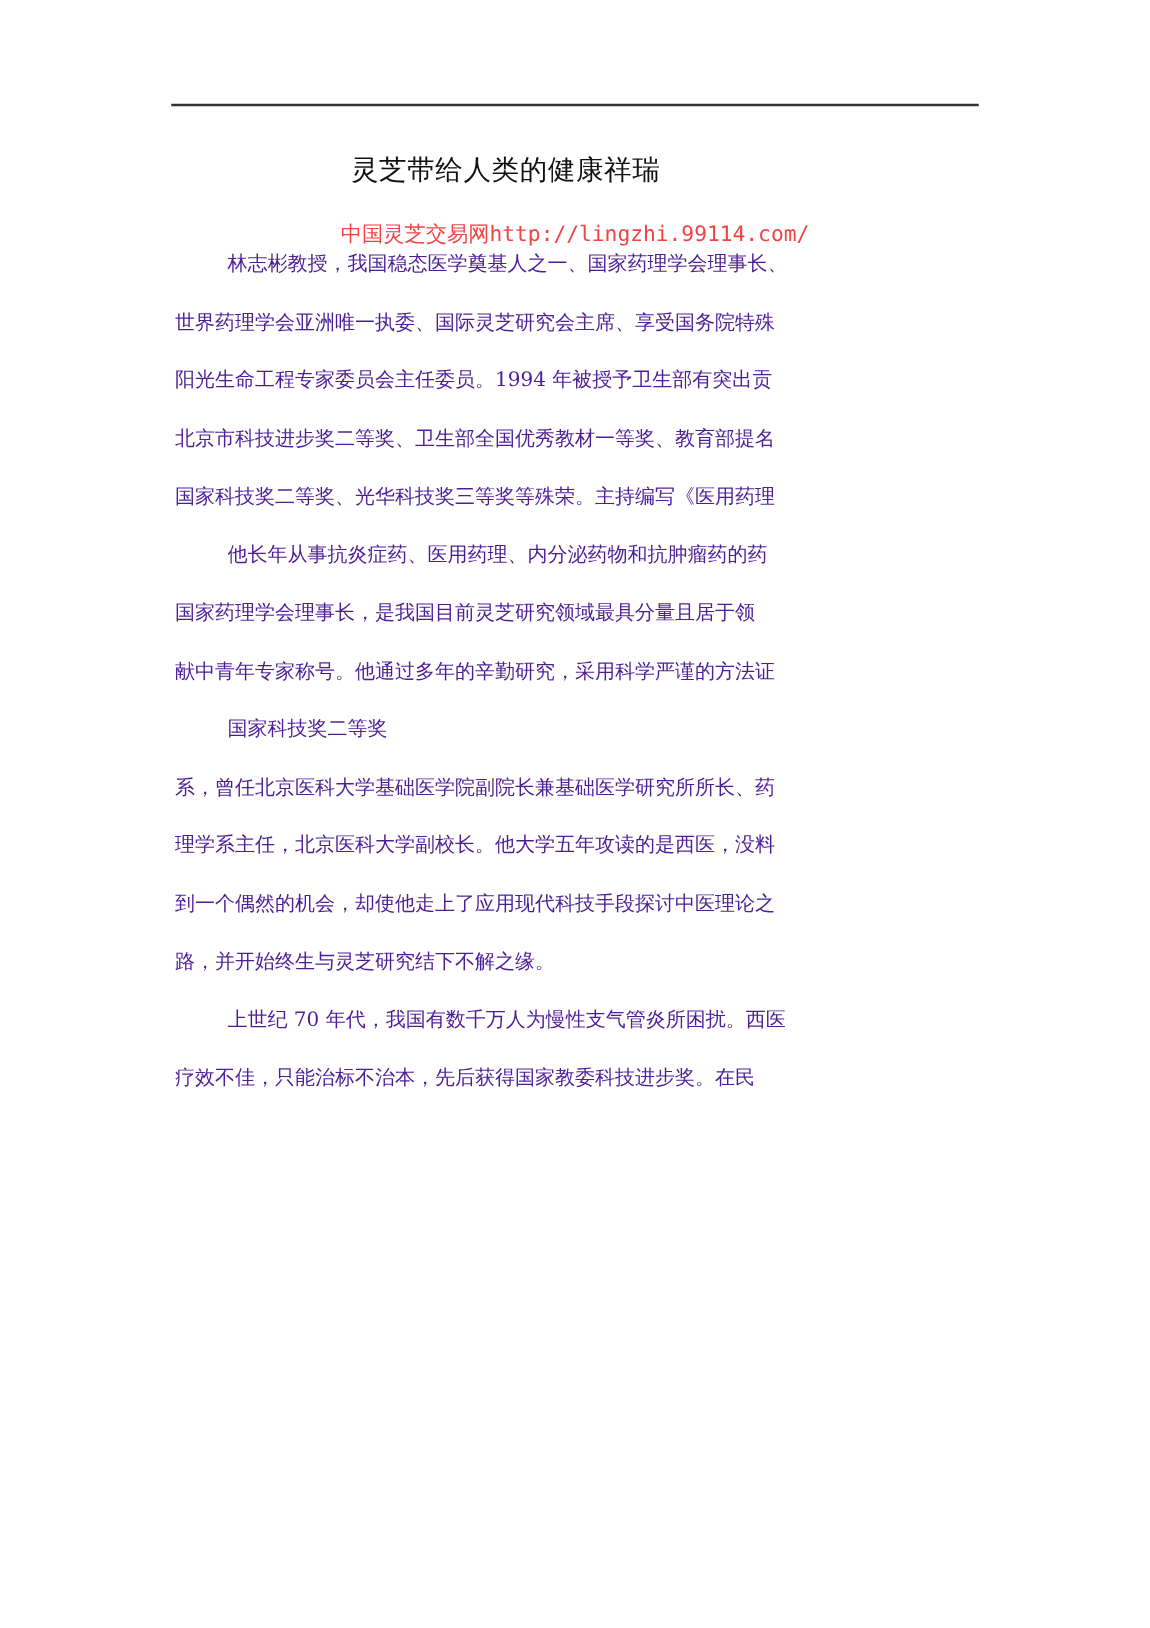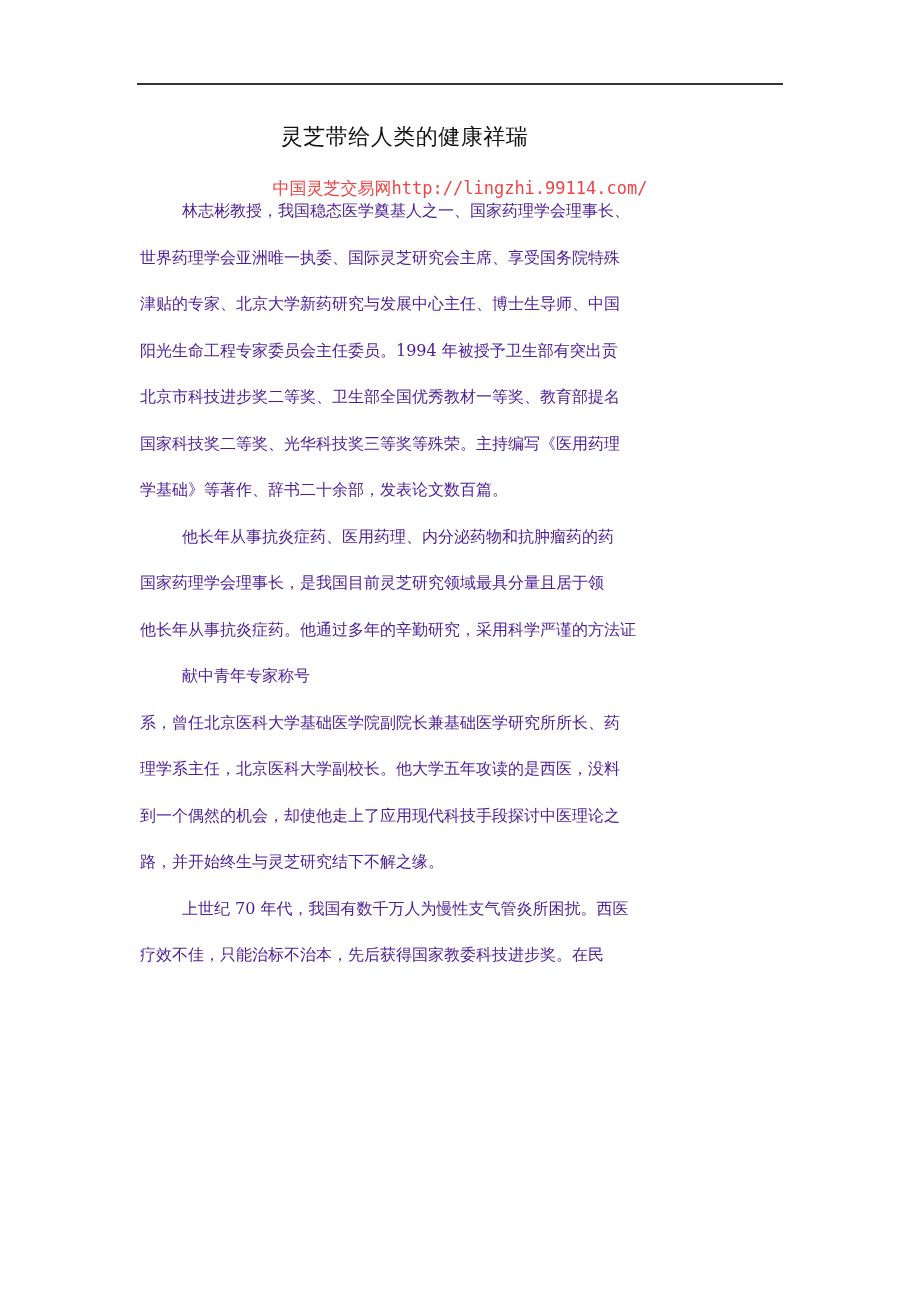--- a/index.html
+++ b/index.html
@@ -84,35 +84,33 @@
 
 <div class="source">
   <span class="site-name">中国灵芝交易网</span><span>http://lingzhi.99114.com/</span>
 </div>
 
 <div class="body-text">
 
   <p class="para" style="margin-top:0;">
     <span class="line first">林志彬教授，我国稳态医学奠基人之一、国家药理学会理事长、</span>
     <span class="line">世界药理学会亚洲唯一执委、国际灵芝研究会主席、享受国务院特殊</span>
-    <span class="line">津贴的专家、北京大学新药研究与发展中心主任、博士生导师、中国</span>
     <span class="line">阳光生命工程专家委员会主任委员。1994 年被授予卫生部有突出贡</span>
     <span class="line">北京市科技进步奖二等奖、卫生部全国优秀教材一等奖、教育部提名</span>
     <span class="line">国家科技奖二等奖、光华科技奖三等奖等殊荣。主持编写《医用药理</span>
-    <span class="line">学基础》等著作、辞书二十余部，发表论文数百篇。</span>
   </p>
 
   <p class="para" style="margin-top:0;">
     <span class="line first">他长年从事抗炎症药、医用药理、内分泌药物和抗肿瘤药的药</span>
     <span class="line">国家药理学会理事长，是我国目前灵芝研究领域最具分量且居于领</span>
-    <span class="line">他长年从事抗炎症药。他通过多年的辛勤研究，采用科学严谨的方法证</span>
+    <span class="line">献中青年专家称号。他通过多年的辛勤研究，采用科学严谨的方法证</span>
   </p>
 
   <p class="para" style="margin-top:0;">
-    <span class="line first">献中青年专家称号</span>
+    <span class="line first">国家科技奖二等奖</span>
   </p>
 
   <p class="para" style="margin-top:0;">
     <span class="line">系，曾任北京医科大学基础医学院副院长兼基础医学研究所所长、药</span>
     <span class="line">理学系主任，北京医科大学副校长。他大学五年攻读的是西医，没料</span>
     <span class="line">到一个偶然的机会，却使他走上了应用现代科技手段探讨中医理论之</span>
     <span class="line">路，并开始终生与灵芝研究结下不解之缘。</span>
   </p>
 
   <p class="para" style="margin-top:0;">

